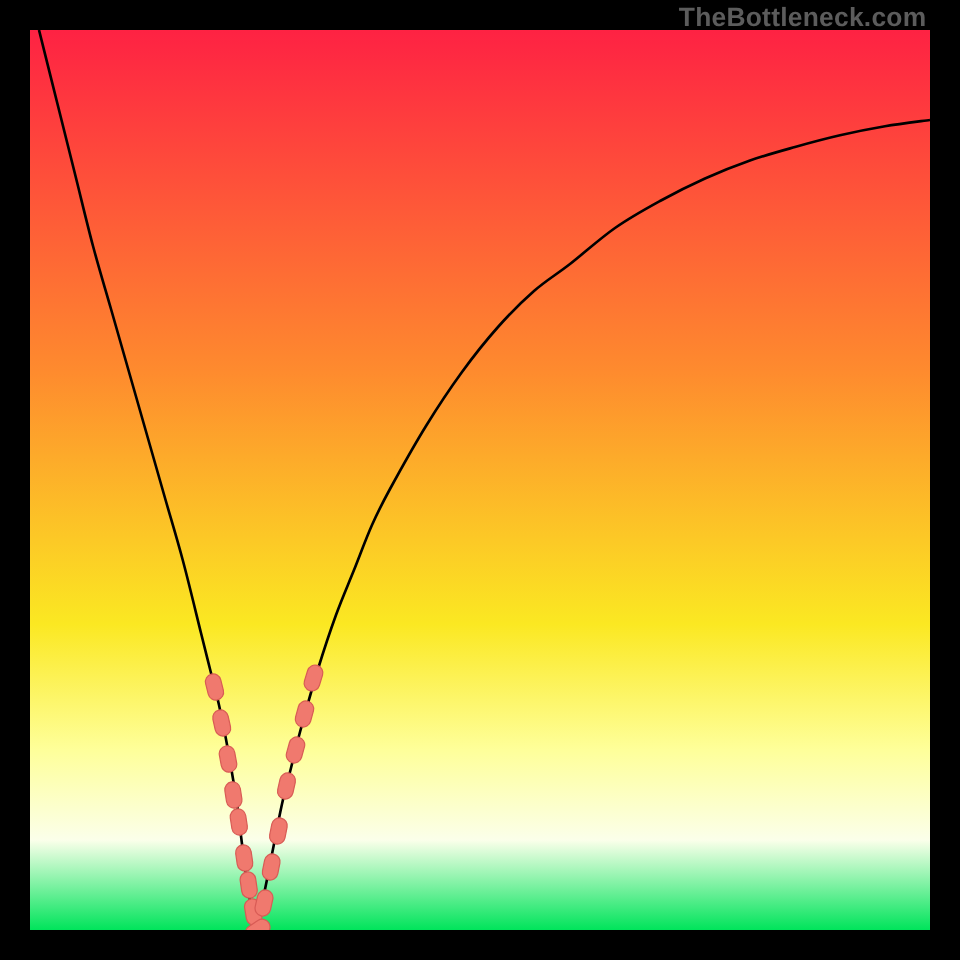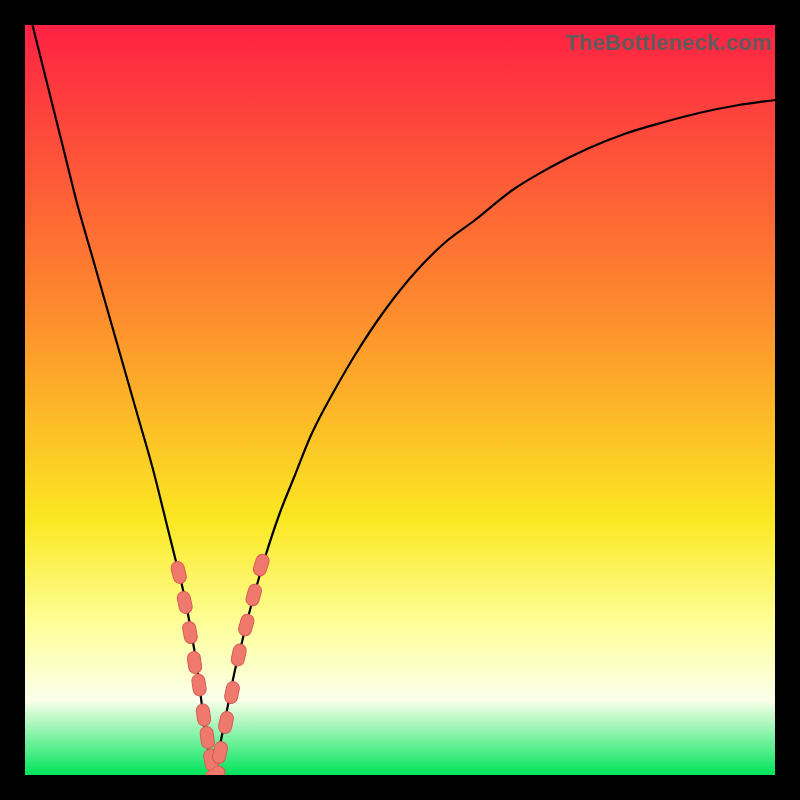--- a/index.html
+++ b/index.html
@@ -27,21 +27,20 @@
     height: 750px;
   }
   .watermark {
     position: absolute;
     top: 2px;
     right: 28px;
     font-size: 22px;
     font-weight: 600;
     color: #5c5c5c;
     letter-spacing: 0.2px;
-    margin-top: 28px;
   }
 </style>
 </head>
 <body>
 
 <div class="frame">
   <svg class="plot" viewBox="0 0 750 750" preserveAspectRatio="none">
     <defs>
       <linearGradient id="bg-grad" x1="0" y1="0" x2="0" y2="1">
         <stop offset="0" stop-color="#fe2243"></stop>

